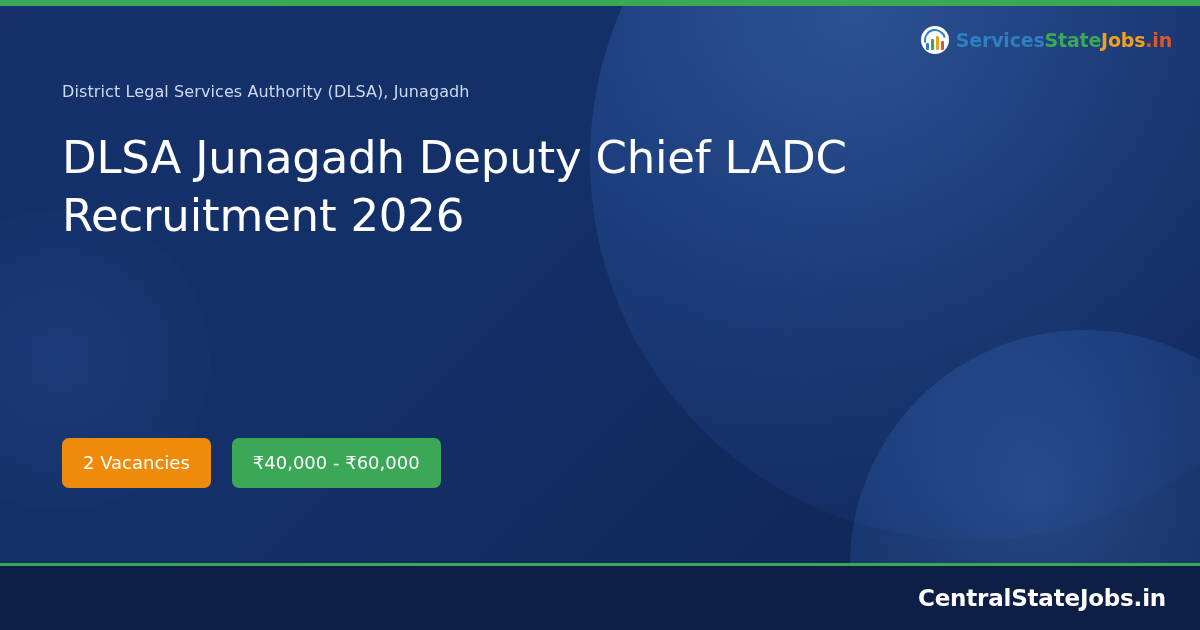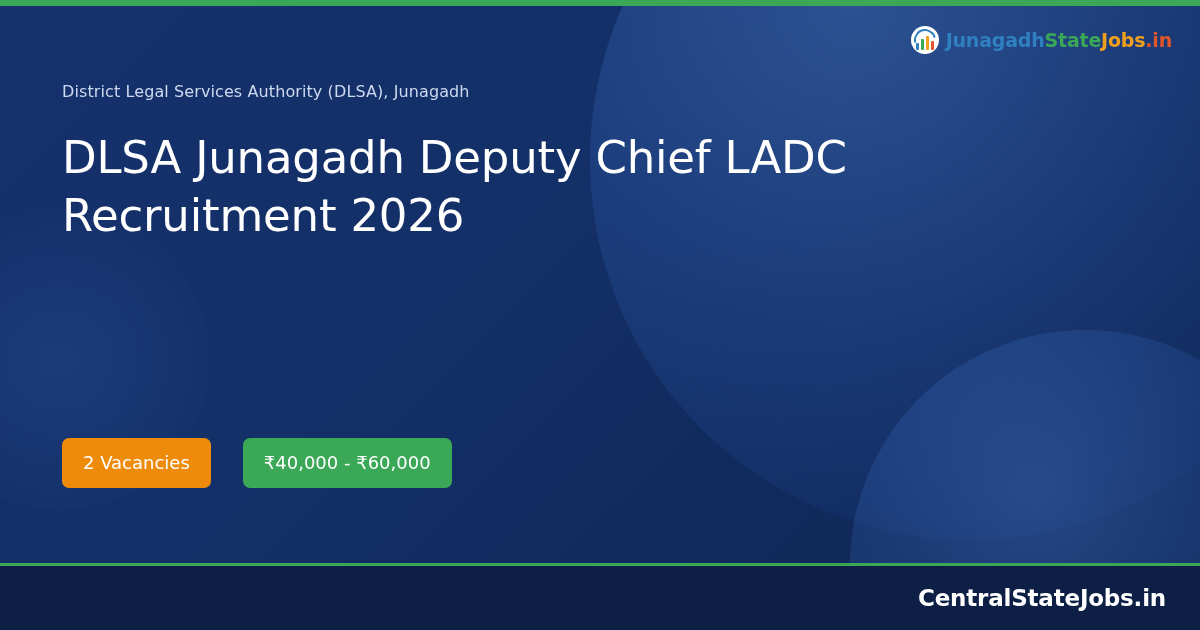--- a/index.html
+++ b/index.html
@@ -158,21 +158,21 @@
     max-width: 980px;
     letter-spacing: -0.2px;
   }
 
   
   .badges {
     position: absolute;
     left: 62px;
     top: 438px;
     display: flex;
-    gap: 32px;
+    gap: 21px;
     z-index: 5;
   }
   .badge {
     border-radius: 7px;
     color: #ffffff;
     font-size: 18px;
     line-height: 1;
     padding: 16px 21px;
     white-space: nowrap;
     box-sizing: border-box;
@@ -217,21 +217,21 @@
   <div class="logo">
     <span class="logo-mark">
       <span class="logo-arc"></span>
       <span class="bars">
           <i></i>
           <i></i>
           <i></i>
           <i></i>
         </span>
     </span>
-    <span class="logo-text"><span class="lt-central">Junagadh</span><span class="lt-state">State</span><span class="lt-jobs">Jobs</span><span class="lt-in">.in</span></span>
+    <span class="logo-text"><span class="lt-central">Services</span><span class="lt-state">State</span><span class="lt-jobs">Jobs</span><span class="lt-in">.in</span></span>
   </div>
 
   <div class="content">
     <p class="org">District Legal Services Authority (DLSA), Junagadh</p>
     <h1 class="title">DLSA Junagadh Deputy Chief LADC Recruitment 2026</h1>
   </div>
 
   <div class="badges">
     <span class="badge badge-vacancies">2 Vacancies</span>
     <span class="badge badge-salary">₹40,000 - ₹60,000</span>

